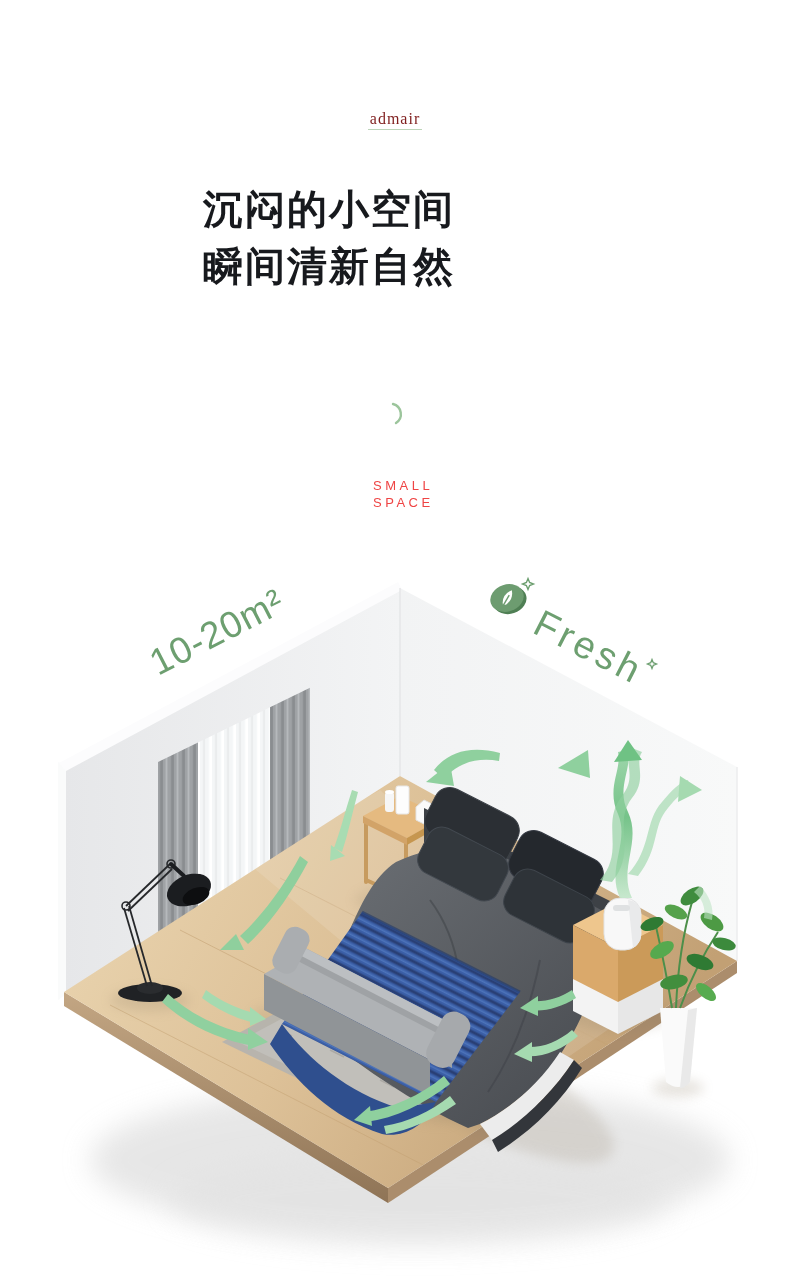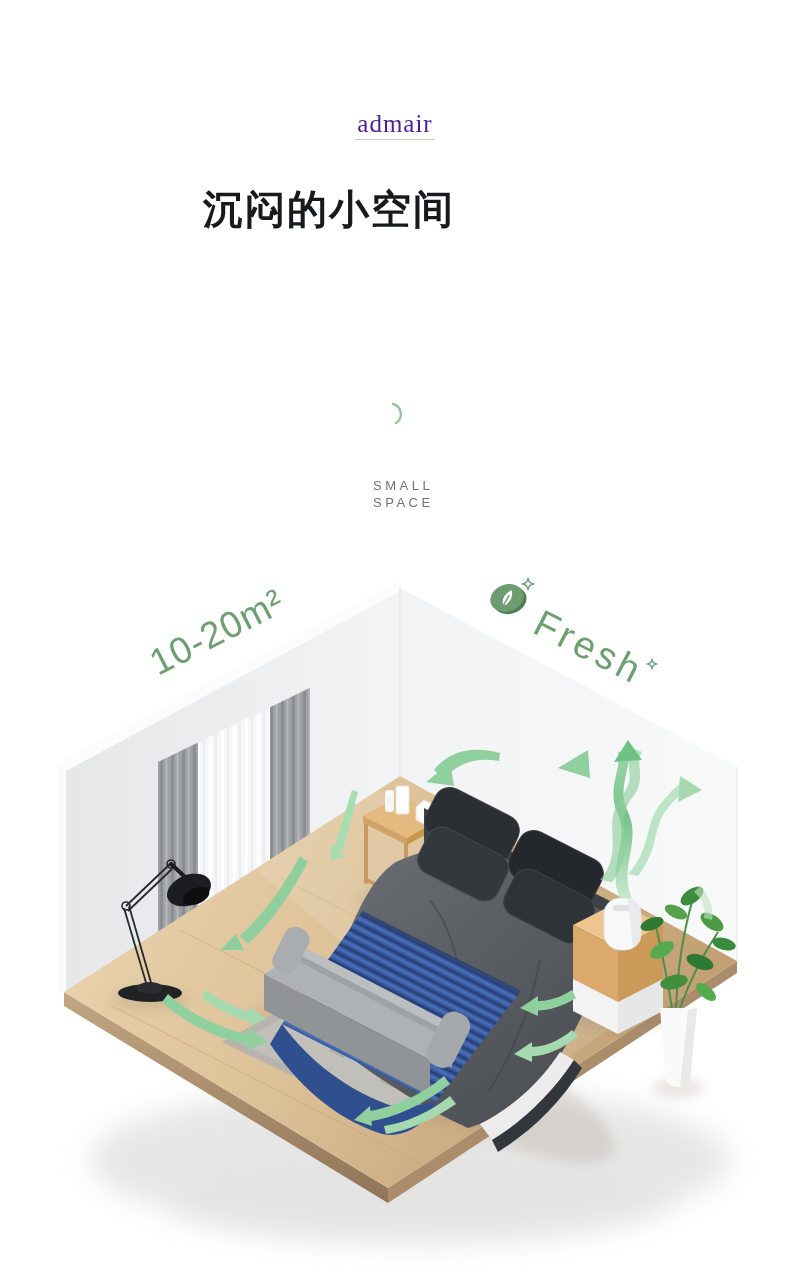--- a/index.html
+++ b/index.html
@@ -1,40 +1,41 @@
 <!DOCTYPE html>
 <html><head>
 <meta charset="utf-8">
 <style>
   html,body{margin:0;padding:0;background:#ffffff;}
   body{width:790px;height:1288px;position:relative;overflow:hidden;
        font-family:"Liberation Sans", sans-serif;}
   .logo{position:absolute;top:110px;left:0;width:790px;text-align:center;
-        font-family:"Liberation Serif", serif;font-size:25px;letter-spacing:1px;
-        color:#4c1d95;}
+        font-family:"Liberation Serif", serif;font-size:16px;letter-spacing:1px;
+        color:#7f1d1d;}
   .logo span{display:inline-block;border-bottom:1px solid rgba(166,197,161,.75);
         padding:0 2px 1px 2px;}
   .headline{position:absolute;top:181px;left:0;width:658px;text-align:center;
         font-size:40px;line-height:57px;font-weight:700;letter-spacing:2px;
         color:#17191d;}
   .arc-wrap{position:absolute;left:386px;top:401px;width:22px;height:26px;}
   .eyebrow{position:absolute;left:373px;top:477px;font-size:13px;line-height:17px;
-        letter-spacing:3.5px;color:#737373;font-weight:400;}
+        letter-spacing:3.5px;color:#ef4444;font-weight:400;}
   .scene{position:absolute;left:0;top:540px;width:790px;height:748px;}
   svg text{font-family:"Liberation Sans", sans-serif;}
 </style>
 </head>
 <body>
 
 <div class="logo">
   <span>admair</span>
 </div>
 
 <div class="headline">
   <div>沉闷的小空间</div>
+  <div>瞬间清新自然</div>
 </div>
 
 <div class="arc-wrap">
   <svg width="22" height="26" viewBox="0 0 22 26">
     <path d="M7,3 A 10.5 10.5 0 0 1 10,22" fill="none" stroke="#9cc59c" stroke-width="2.4" stroke-linecap="round"></path>
   </svg>
 </div>
 
 <div class="eyebrow">
   <div>SMALL</div>

